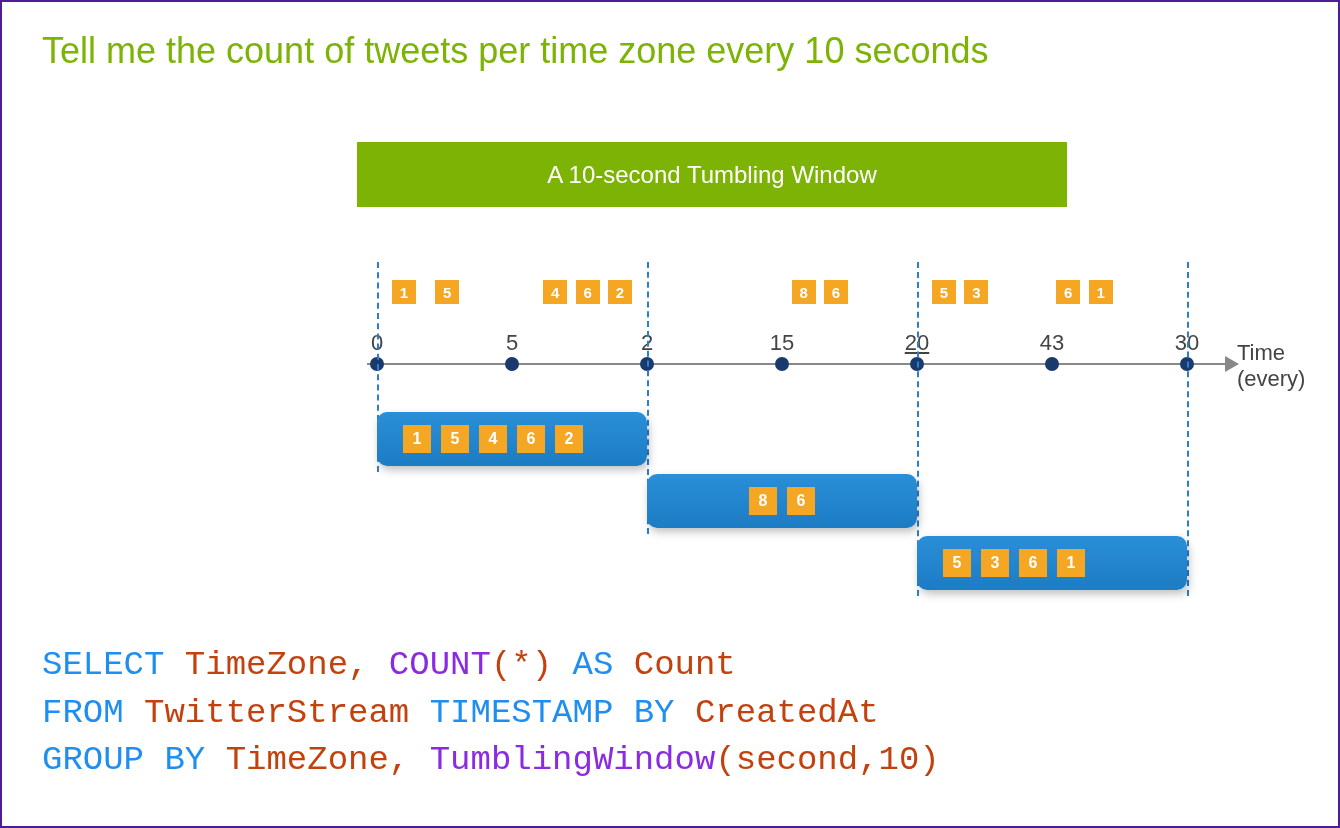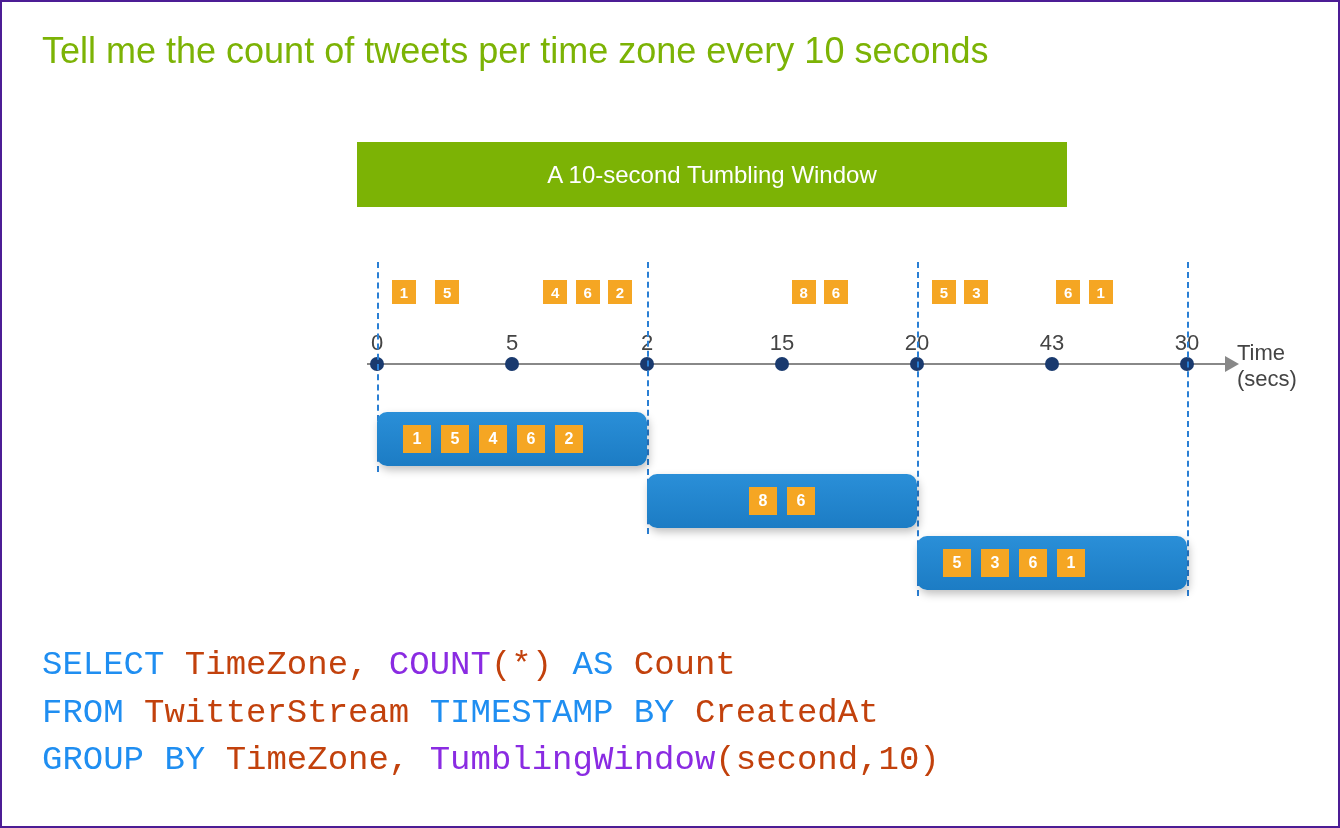--- a/index.html
+++ b/index.html
@@ -149,33 +149,33 @@
 
   <div class="title">Tell me the count of tweets per time zone every 10 seconds</div>
 
   <div class="banner">A 10-second Tumbling Window</div>
 
   <div class="timeline">
     <div class="axis-line"></div>
     <div class="axis-arrow"></div>
     <div class="axis-title">
       <div>Time</div>
-      <div>(secs)</div>
+      <div>(every)</div>
     </div>
 
   <div class="tick-dot" style="left: 3px;"></div>
       <div class="tick-label" style="left: 10px;">0</div>
       <div class="tick-dot" style="left: 138px;"></div>
       <div class="tick-label" style="left: 145px;">5</div>
       <div class="tick-dot" style="left: 273px;"></div>
       <div class="tick-label" style="left: 280px;">2</div>
       <div class="tick-dot" style="left: 408px;"></div>
       <div class="tick-label" style="left: 415px;">15</div>
       <div class="tick-dot" style="left: 543px;"></div>
-      <div class="tick-label" style="left: 550px;">20</div>
+      <div class="tick-label" style="left: 550px; text-decoration: underline;">20</div>
       <div class="tick-dot" style="left: 678px;"></div>
       <div class="tick-label" style="left: 685px;">43</div>
       <div class="tick-dot" style="left: 813px;"></div>
       <div class="tick-label" style="left: 820px; text-align: center;">30</div>
       <div class="dashed" style="left: 10px; height: 210px;"></div>
       <div class="dashed" style="left: 280px; height: 272px;"></div>
       <div class="dashed" style="left: 550px; height: 334px;"></div>
       <div class="dashed" style="left: 820px; height: 334px;"></div>
       <div class="event" style="left: 25px;">1</div>
       <div class="event" style="left: 68.2px;">5</div>

